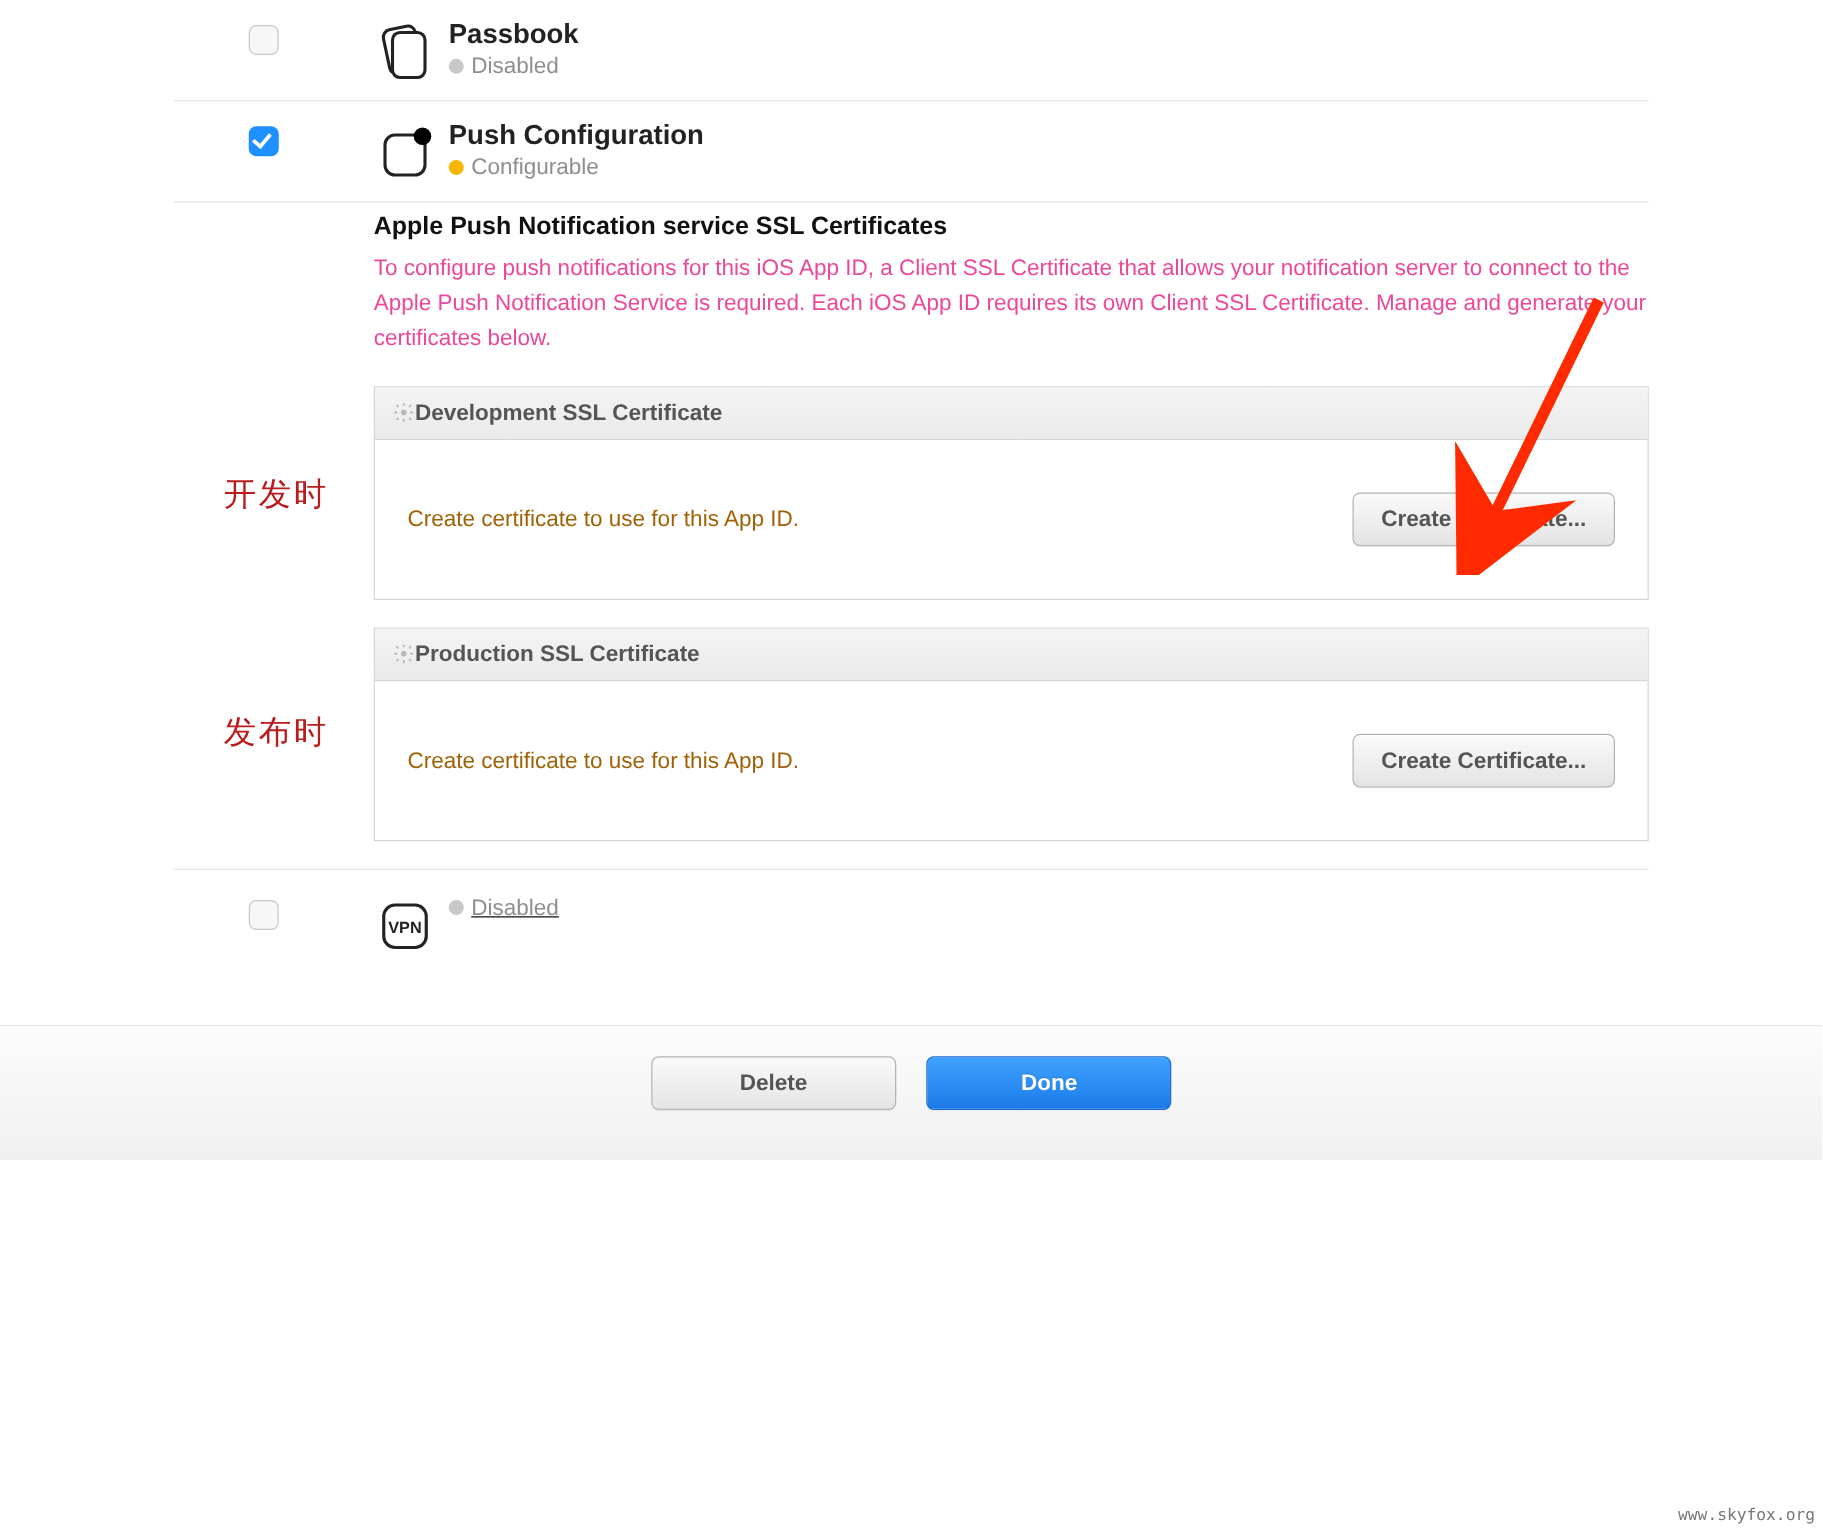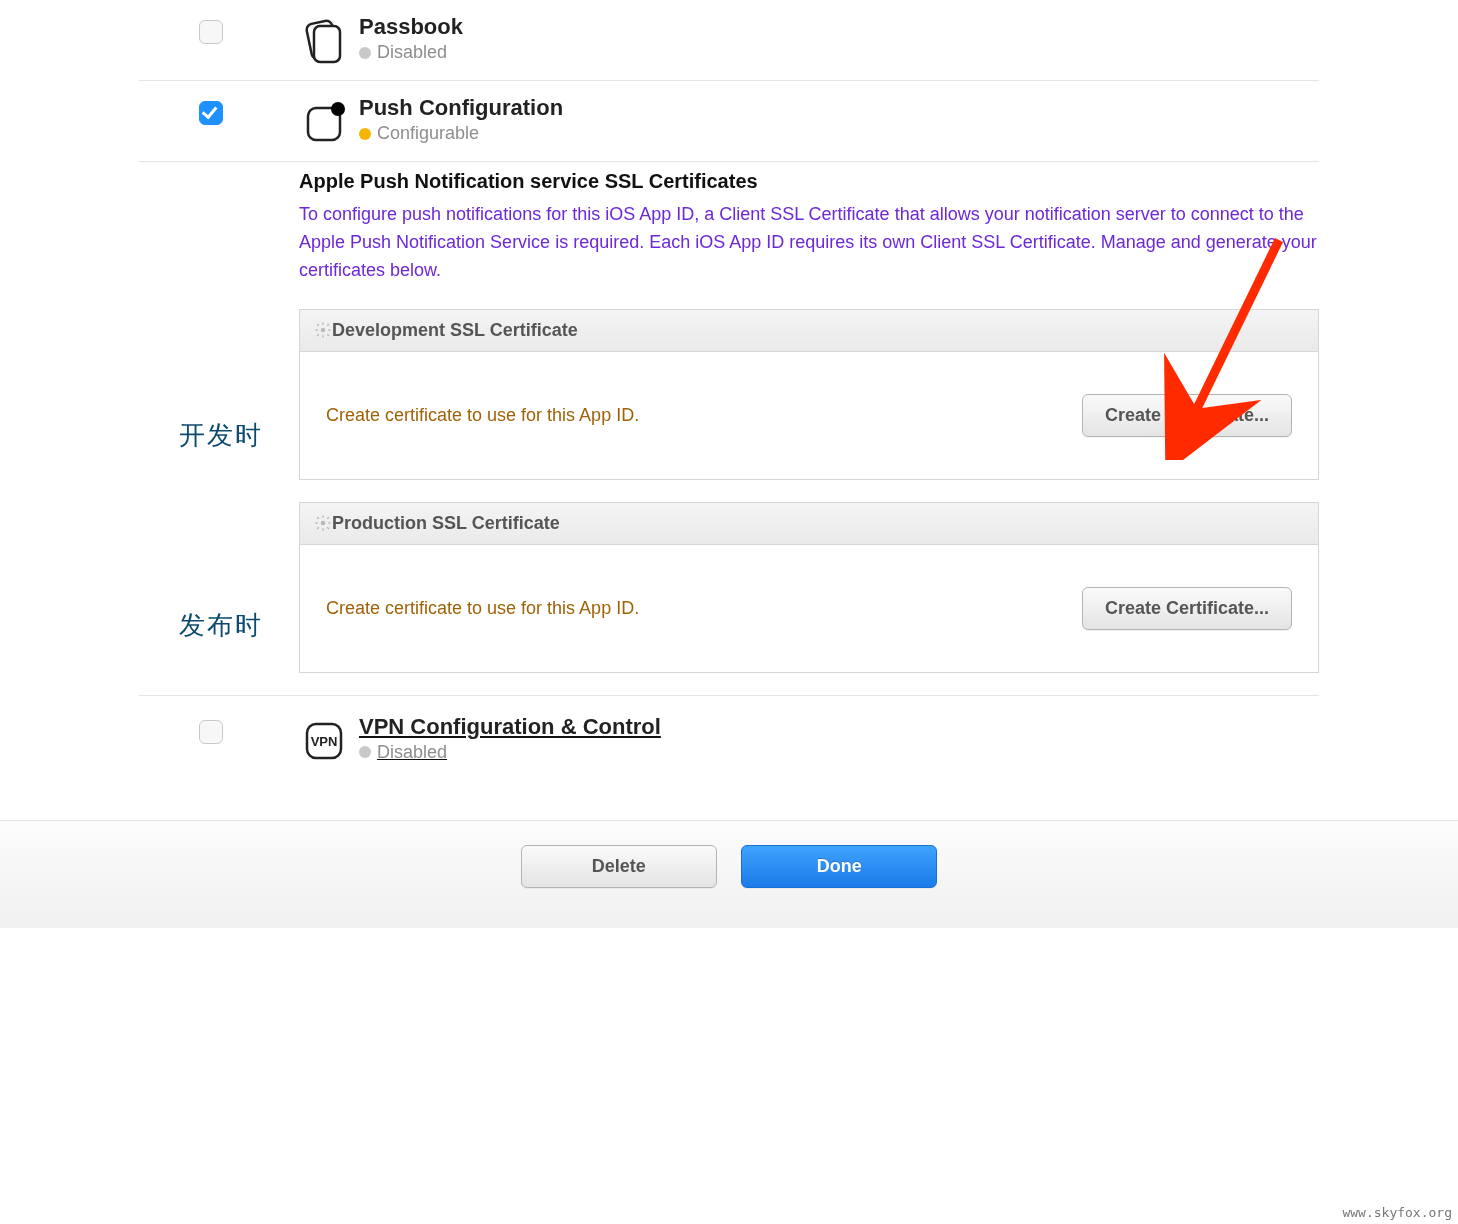--- a/index.html
+++ b/index.html
@@ -12,31 +12,31 @@
   .chk.checked::after{content:"";position:absolute;left:5px;top:2px;width:6px;height:11px;border:solid #fff;border-width:0 3px 3px 0;transform:rotate(40deg);}
   .icon-col{width:70px;display:flex;justify-content:center;padding-top:2px;}
   .content-col{flex:1;}
   .title{font-size:22px;font-weight:600;color:#222;}
   .status{display:flex;align-items:center;gap:6px;color:#8e8e8e;font-size:18px;margin-top:2px;}
   .dot{width:12px;height:12px;border-radius:50%;display:inline-block;}
   .dot.gray{background:#c8c8c8;}
   .dot.yellow{background:#f6b500;}
   .details{padding:8px 0 0 160px;}
   .details h3{font-size:20px;font-weight:600;margin:0 0 8px;}
-  .details p{font-size:18px;line-height:1.55;color:#6d28d9;margin:0 0 24px;}
+  .details p{font-size:18px;line-height:1.55;color:#ec4899;margin:0 0 24px;}
   .panel{border:1px solid #d6d6d6;margin-bottom:22px;}
   .panel-head{background:linear-gradient(#f4f4f4,#eaeaea);border-bottom:1px solid #d6d6d6;padding:10px 14px;display:flex;align-items:center;font-size:18px;font-weight:600;color:#555;}
   .gear{width:18px;height:18px;display:inline-block;opacity:.45;}
   .panel-body{padding:42px 26px;display:flex;align-items:center;justify-content:space-between;}
   .panel-body .msg{font-size:18px;color:#a16207;}
   .btn{display:inline-block;font-size:18px;font-weight:600;padding:10px 22px;border-radius:6px;border:1px solid #b4b4b4;background:linear-gradient(#fafafa,#e4e4e4);color:#555;cursor:pointer;box-shadow:0 1px 0 rgba(0,0,0,.05);}
   .btn.blue{background:linear-gradient(#3fa3ff,#1b7ae8);border-color:#186fd6;color:#fff;text-shadow:0 -1px 0 rgba(0,0,0,.2);}
   .footer{background:linear-gradient(#fcfcfc,#f0f0f0);border-top:1px solid #e5e5e5;margin-top:40px;padding:24px 0 40px;text-align:center;}
   .footer .btn{width:150px;margin:0 10px;}
-  .anno{position:absolute;color:#0c4a6e;font-size:26px;font-family:"PingFang SC","Microsoft YaHei",sans-serif;letter-spacing:2px;margin-top:40px;}
+  .anno{position:absolute;color:#b91c1c;font-size:26px;font-family:"PingFang SC","Microsoft YaHei",sans-serif;letter-spacing:2px;}
   .anno1{left:40px;top:378px;}
   .anno2{left:40px;top:568px;}
   .arrow{position:absolute;left:1020px;top:230px;pointer-events:none;}
   .watermark{position:fixed;right:6px;bottom:4px;font-size:13px;color:#777;font-family:monospace;}
 </style>
 </head>
 <body>
 
 <div class="wrap">
 
@@ -119,21 +119,20 @@
     <div class="chk-col">
       <span class="chk"></span>
     </div>
     <div class="icon-col">
       <svg width="50" height="50" viewBox="0 0 50 50">
         <rect x="8" y="8" width="34" height="34" rx="9" fill="none" stroke="#222" stroke-width="2.5"></rect>
         <text x="25" y="30" text-anchor="middle" font-size="13" font-family="Helvetica" font-weight="600" fill="#222">VPN</text>
       </svg>
     </div>
     <div class="content-col">
-      <div class="title">VPN Configuration &amp; Control</div>
       <div class="status">
         <span class="dot gray"></span>
         <span>Disabled</span>
       </div>
     </div>
   </div>
 
   <div class="anno anno1">开发时</div>
   <div class="anno anno2">发布时</div>
 

